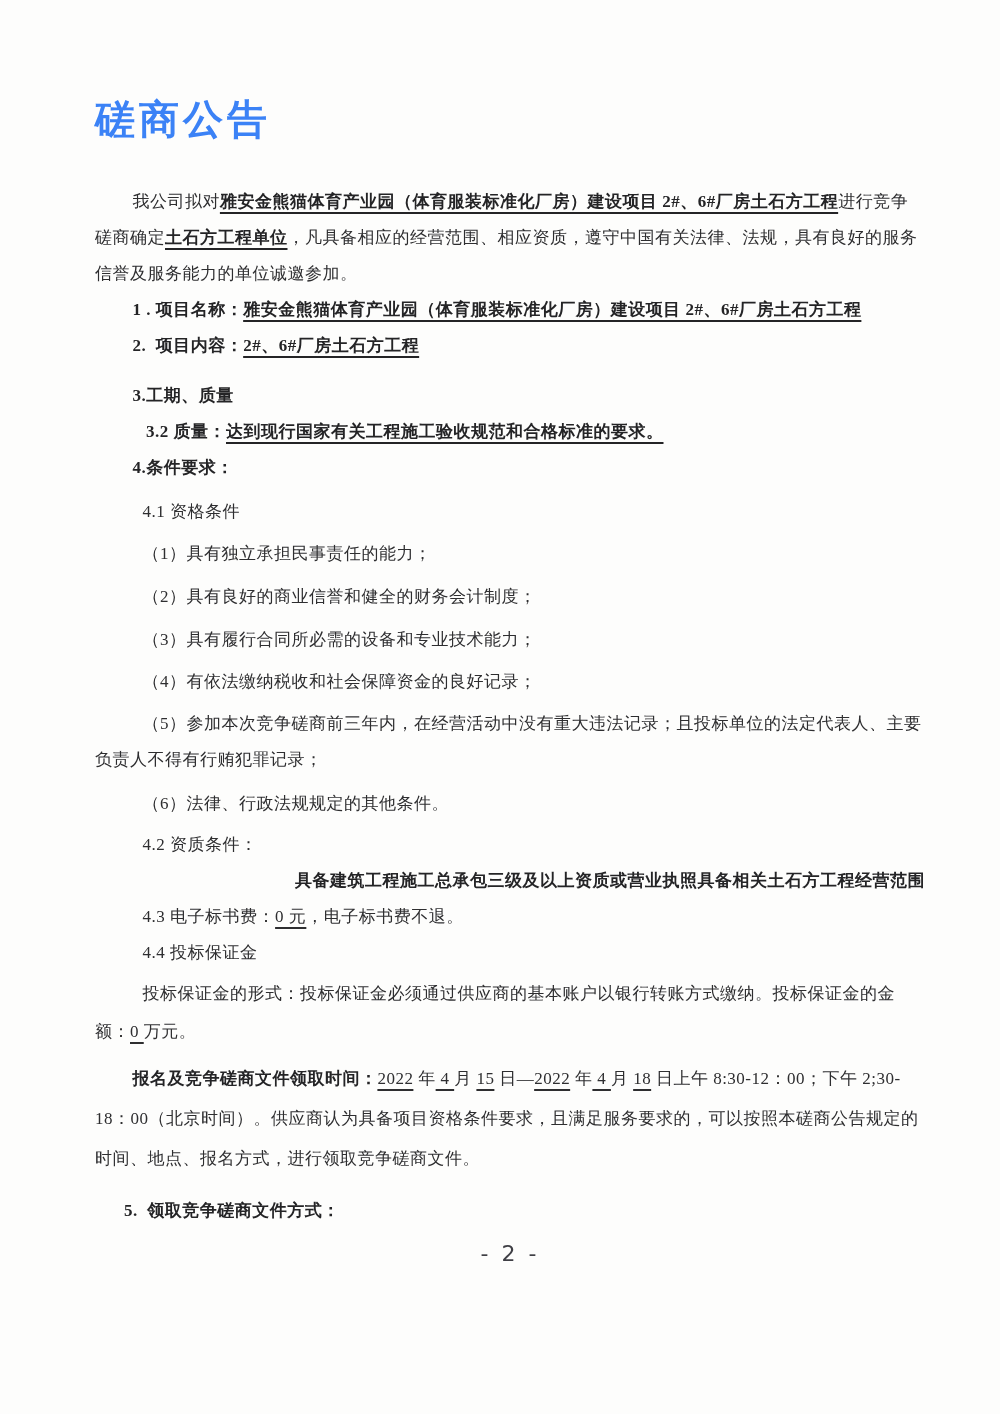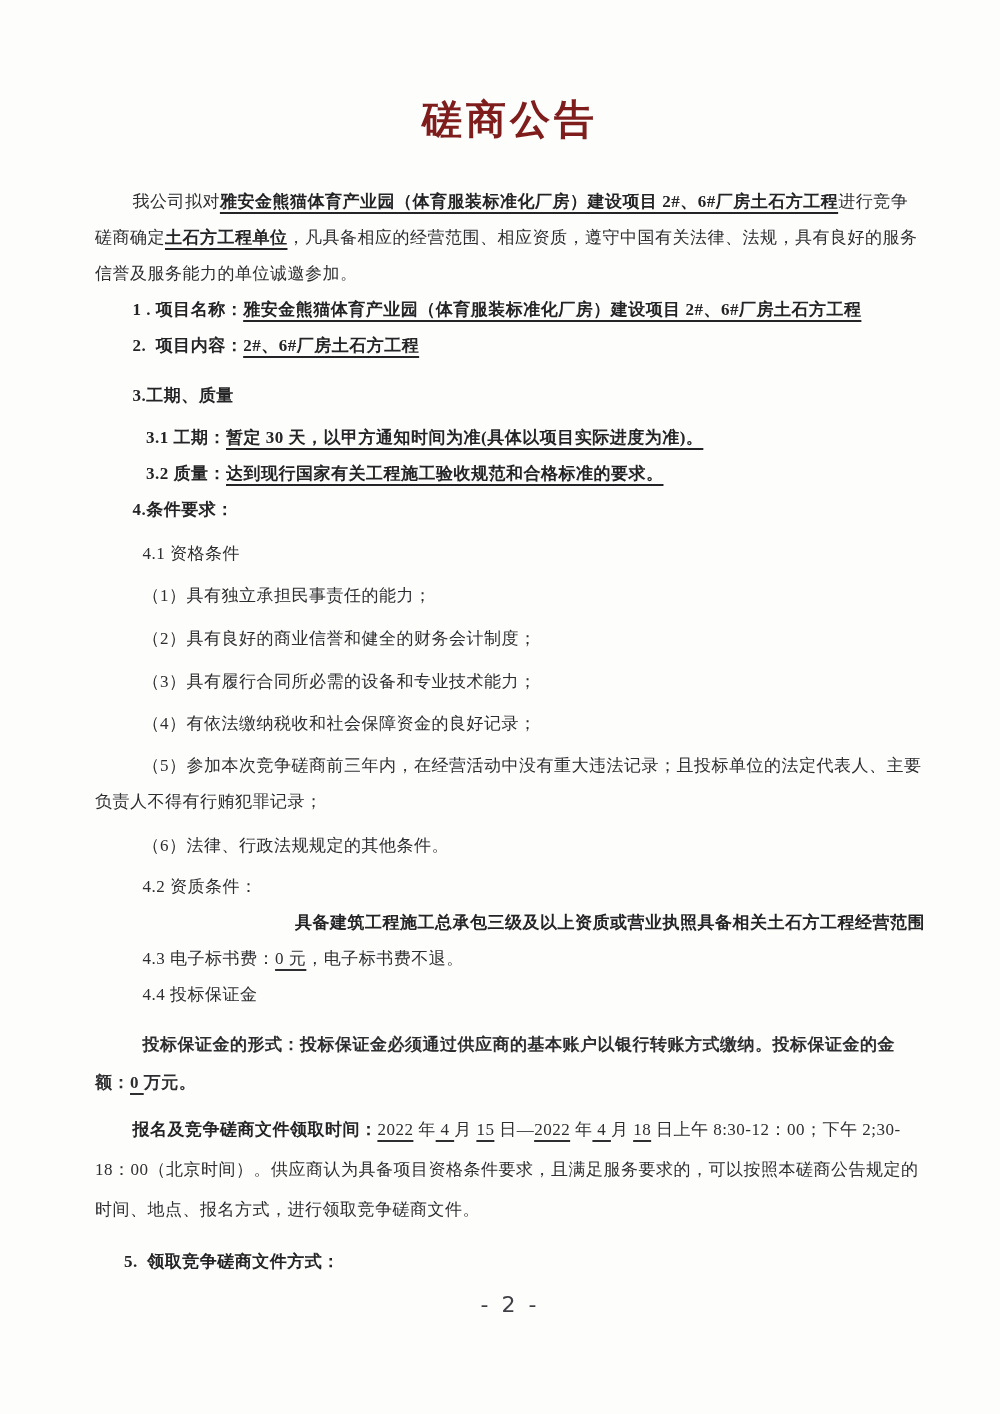--- a/index.html
+++ b/index.html
@@ -17,26 +17,25 @@
     overflow: hidden;
     color: #2e2e30;
     box-sizing: border-box;
   }
   .content {
     padding: 92px 75px 0 95px;
     box-sizing: border-box;
   }
   h1.doc-title {
     margin: 0 0 36px 0;
-    text-align: center;
     font-size: 40px;
     line-height: 56px;
     font-weight: 700;
     letter-spacing: 4px;
-    color: #7f1d1d;
+    color: #3b82f6;
   }
   p {
     margin: 0;
     font-size: 17px;
     line-height: 36px;
     letter-spacing: 0.5px;
     white-space: pre-wrap;
   }
   .b { font-weight: 700; color: #242426; }
   .u {
@@ -48,21 +47,21 @@
   .ind28 { text-indent: 2.8em; }
   .ind3  { text-indent: 3em; }
   .ind14 { text-indent: 1.4em; text-align: right; }
   .ind17 { text-indent: 1.7em; }
   .mt2  { margin-top: 14px; }
   .mt5  { margin-top: 5px; }
   .mt6  { margin-top: 6px; }
   .mt7  { margin-top: 7px; }
   .mt8  { margin-top: 8px; }
   .mt10 { }
-  .mt13 { margin-top: 13px; font-weight: bold; }
+  .mt13 { margin-top: 4px; }
   .lh38 { line-height: 38px; }
   .lh40 { line-height: 40px; }
   .page-number {
     margin-top: 12px;
     text-align: center;
     font-family: "DejaVu Sans", "Liberation Sans", sans-serif;
     font-size: 22px;
     letter-spacing: 3px;
     color: #3f3f45;
   }
@@ -76,21 +75,20 @@
     <h1 class="doc-title">磋商公告</h1>
 
     <p class="ind2"><span>我公司拟对</span><span class="b u">雅安金熊猫体育产业园（体育服装标准化厂房）建设项目 2#、6#厂房土石方工程</span><span>进行竞争磋商确定</span><span class="b u">土石方工程单位</span><span>，凡具备相应的经营范围、相应资质，遵守中国有关法律、法规，具有良好的服务信誉及服务能力的单位诚邀参加。</span></p>
 
     <p class="ind2"><span class="b">1 . 项目名称：</span><span class="b u">雅安金熊猫体育产业园（体育服装标准化厂房）建设项目 2#、6#厂房土石方工程</span></p>
 
     <p class="ind2"><span class="b">2.  项目内容：</span><span class="b u">2#、6#厂房土石方工程</span></p>
 
     <p class="ind2 mt2"><span class="b">3.工期、质量</span></p>
 
-    <p class="ind3 mt6"><span class="b">3.1 工期：</span><span class="b u">暂定 30 天，以甲方通知时间为准(具体以项目实际进度为准)。</span></p>
 
     <p class="ind3 mt10"><span class="b">3.2 质量：</span><span class="b u">达到现行国家有关工程施工验收规范和合格标准的要求。</span></p>
 
     <p class="ind2"><span class="b">4.条件要求：</span></p>
 
     <p class="ind28 mt8"><span>4.1 资格条件</span></p>
 
     <p class="ind28 mt6">（1）具有独立承担民事责任的能力；</p>
     <p class="ind28 mt7">（2）具有良好的商业信誉和健全的财务会计制度；</p>
     <p class="ind28 mt7">（3）具有履行合同所必需的设备和专业技术能力；</p>

